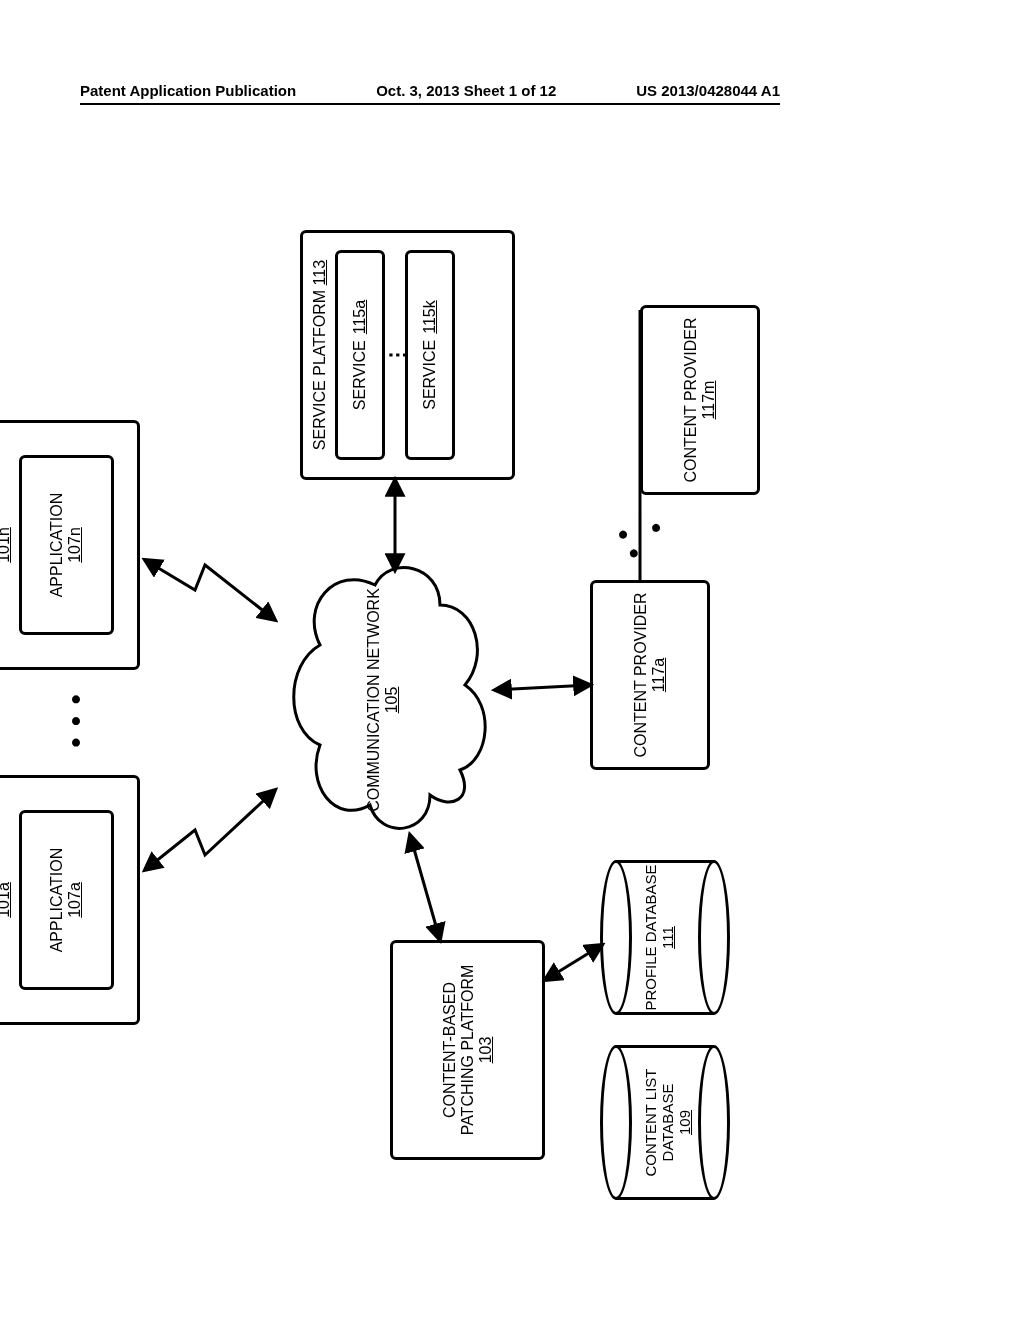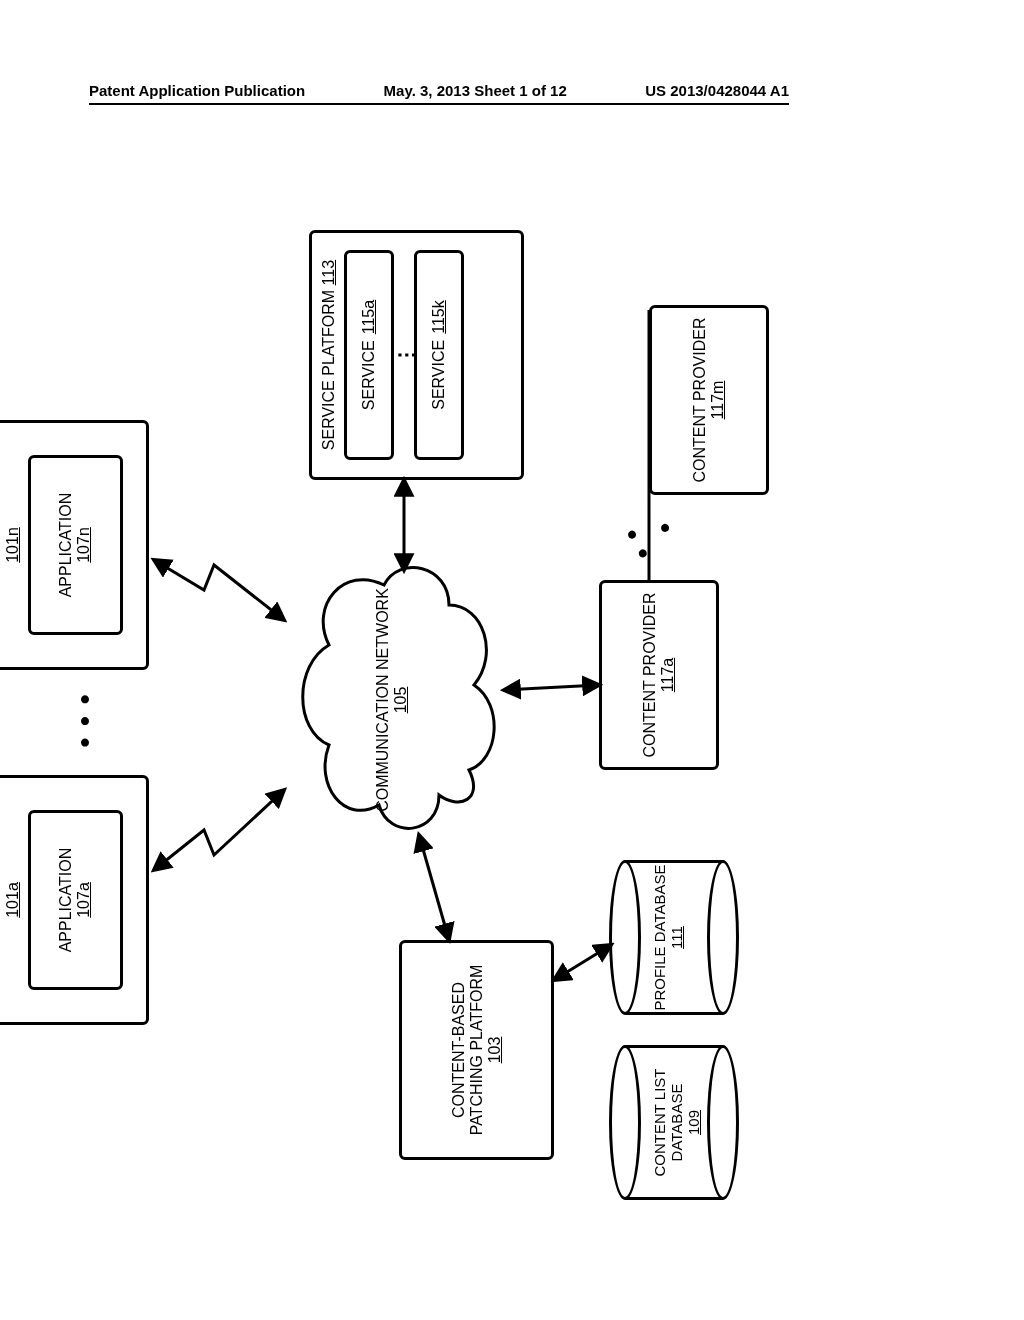--- a/index.html
+++ b/index.html
@@ -8,21 +8,20 @@
     height: 1320px;
     background: #fff;
     font-family: Arial, Helvetica, sans-serif;
     position: relative;
   }
   .page {
     position: absolute;
     left: 0; top: 0;
     width: 860px;
     height: 1320px;
-    margin-left: 9px;
   }
   .header {
     position: absolute;
     top: 82px;
     left: 80px;
     right: 80px;
     border-bottom: 2px solid #000;
     padding-bottom: 4px;
     display: flex;
     justify-content: space-between;
@@ -109,21 +108,21 @@
   .arrowline { stroke: #000; stroke-width: 3; fill: none; }
   .arrowhead { fill: #000; }
   .zig { stroke: #000; stroke-width: 3; fill: none; }
 </style>
 </head>
 <body>
 
 <div class="page">
   <div class="header">
     <span>Patent Application Publication</span>
-    <span>May. 3, 2013  Sheet 1 of 12</span>
+    <span>Oct. 3, 2013  Sheet 1 of 12</span>
     <span>US 2013/0428044 A1</span>
   </div>
 
   <div class="diagram-area">
 
     <div class="box" style="left:65px; top:-50px; width:250px; height:190px;">
       <div style="margin-bottom:6px;">
         <br>
         <span class="ref">101a</span>
       </div>

